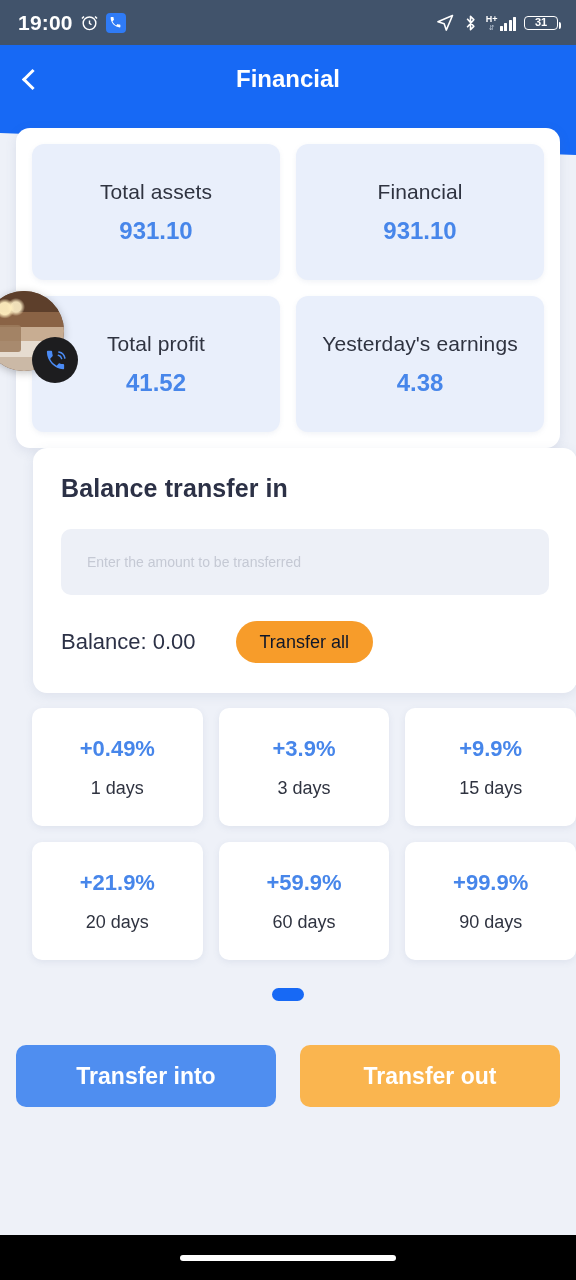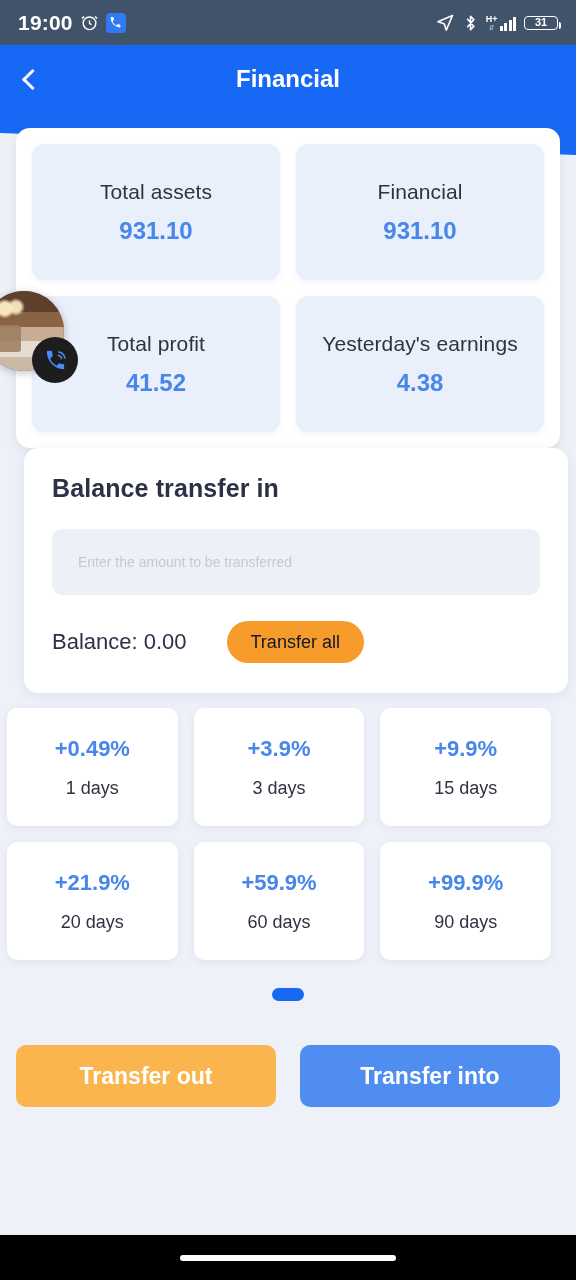--- a/index.html
+++ b/index.html
@@ -194,21 +194,21 @@
     width: 46px; height: 46px;
     border-radius: 50%;
     background: #1d1d1f;
     display: flex; align-items: center; justify-content: center;
     z-index: 46;
   }
 
   
   .transfer-card {
     position: absolute;
-    top: 403px; left: 24px;
+    top: 403px; left: 33px;
     width: 544px;
     height: 245px;
     background: #ffffff;
     border-radius: 14px;
     box-shadow: 0 3px 12px rgba(80,100,140,0.10);
     padding: 26px 28px 0 28px;
   }
   .transfer-title {
     font-size: 25px;
     font-weight: bold;
@@ -247,21 +247,21 @@
     height: 42px;
     padding: 0 24px;
     font-size: 18px;
     font-family: "Liberation Sans", sans-serif;
     cursor: pointer;
   }
 
   
   .rate-grid {
     position: absolute;
-    top: 663px; left: 7px;
+    top: 663px; left: 32px;
     width: 544px;
     display: grid;
     grid-template-columns: repeat(3, 1fr);
     gap: 16px;
   }
   .rate-card {
     background: #ffffff;
     border-radius: 10px;
     height: 118px;
     display: flex;
@@ -459,22 +459,22 @@
         <span class="rate-pct">+99.9%</span>
         <span class="rate-days">90 days</span>
       </div>
     </div>
 
     <div class="pager">
       <span class="pager-dot"></span>
     </div>
 
     <div class="actions">
+      <button class="action-btn btn-into">Transfer into</button>
       <button class="action-btn btn-out">Transfer out</button>
-      <button class="action-btn btn-into">Transfer into</button>
     </div>
 
   </div>
 
   <div class="navbar">
     <span class="home-indicator"></span>
   </div>
 
 </div>
 

